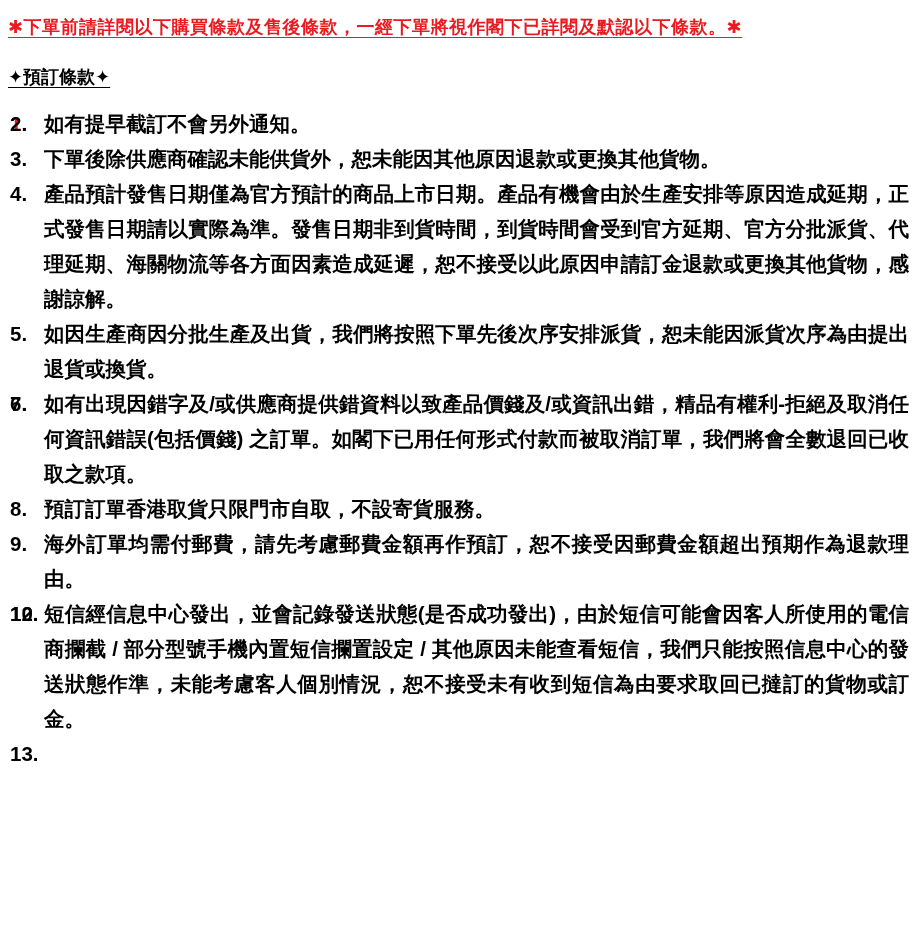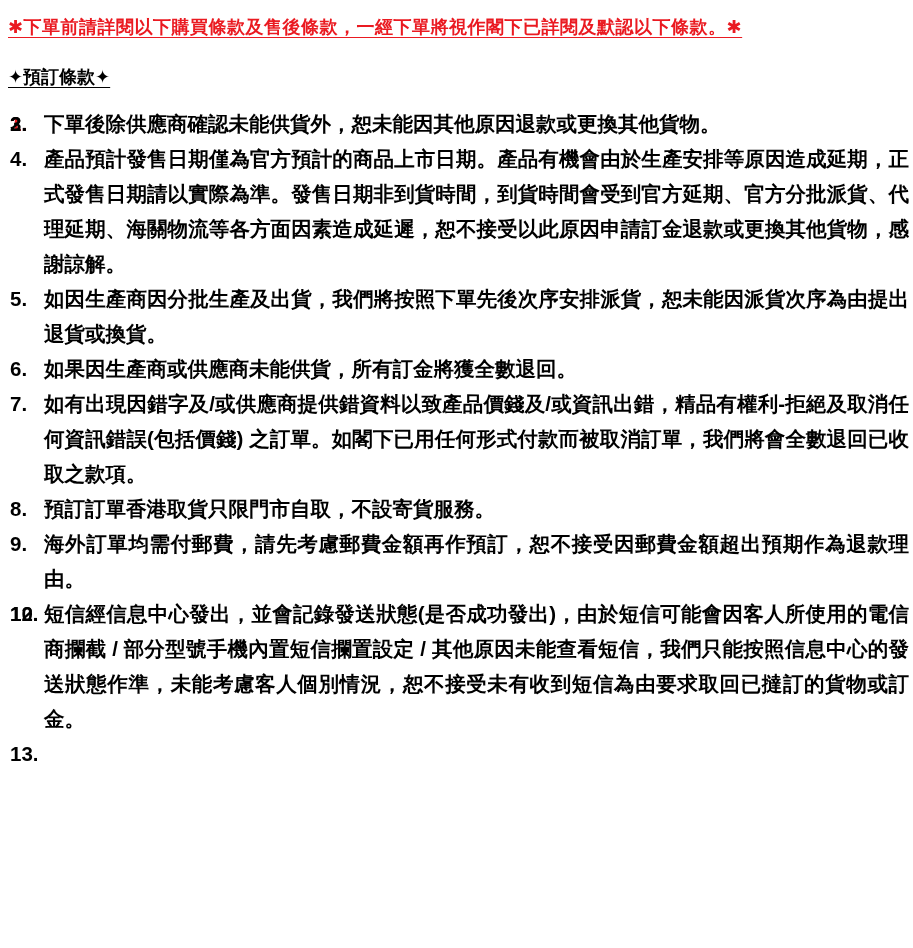--- a/index.html
+++ b/index.html
@@ -60,25 +60,25 @@
 </style>
 </head>
 <body>
 
 <div class="header-notice">✱下單前請詳閱以下購買條款及售後條款，一經下單將視作閣下已詳閱及默認以下條款。✱</div>
 
 <div class="section-title">✦預訂條款✦</div>
 
 <div class="terms" id="terms-list">
     <div class="term-item red"><span class="num">1.</span></div>
-    <div class="term-item"><span class="num">2.</span></div>
+    <div class="term-item"><span class="num">2.</span><span class="text"><span class="seg-normal">如有提早截訂不會另外通知。</span></span></div>
     <div class="term-item"><span class="num">3.</span><span class="text"><span class="seg-normal">下單後除供應商確認未能供貨外，恕未能因其他原因退款或更換其他貨物。</span></span></div>
     <div class="term-item"><span class="num">4.</span><span class="text"><span class="seg-normal">產品預計發售日期僅為官方預計的商品上市日期。產品有機會由於生產安排等原因造成延期，正式發售日期請以實際為準。發售日期非到貨時間，到貨時間會受到官方延期、官方分批派貨、代理延期、海關物流等各方面因素造成延遲，恕不接受以此原因申請訂金退款或更換其他貨物，感謝諒解。</span></span></div>
     <div class="term-item"><span class="num">5.</span><span class="text"><span class="seg-normal">如因生產商因分批生產及出貨，我們將按照下單先後次序安排派貨，恕未能因派貨次序為由提出退貨或換貨。</span></span></div>
-    <div class="term-item"><span class="num">6.</span><span class="text"><span class="seg-normal">如果因生產商或供應商未能供貨，所有訂金將獲全數退回。</span></span></div>
+    <div class="term-item"><span class="num">6.</span></div>
     <div class="term-item"><span class="num">7.</span><span class="text"><span class="seg-normal">如有出現因錯字及/或供應商提供錯資料以致產品價錢及/或資訊出錯，精品有權利-拒絕及取消任何資訊錯誤(包括價錢) 之訂單。如閣下已用任何形式付款而被取消訂單，我們將會全數退回已收取之款項。</span></span></div>
     <div class="term-item"><span class="num">8.</span><span class="text"><span class="seg-normal">預訂訂單香港取貨只限門市自取，不設寄貨服務。</span></span></div>
     <div class="term-item"><span class="num">9.</span><span class="text"><span class="seg-normal">海外訂單均需付郵費，請先考慮郵費金額再作預訂，恕不接受因郵費金額超出預期作為退款理由。</span></span></div>
     <div class="term-item"><span class="num">10.</span></div>
     <div class="term-item"><span class="num">12.</span><span class="text"><span class="seg-normal">短信經信息中心發出，並會記錄發送狀態(是否成功發出)，由於短信可能會因客人所使用的電信商攔截 / 部分型號手機內置短信攔置設定 / 其他原因未能查看短信，我們只能按照信息中心的發送狀態作準，未能考慮客人個別情況，恕不接受未有收到短信為由要求取回已撻訂的貨物或訂金。</span></span></div>
     <div class="term-item">
       <span class="num">13.</span>
     </div>
   </div>
 

